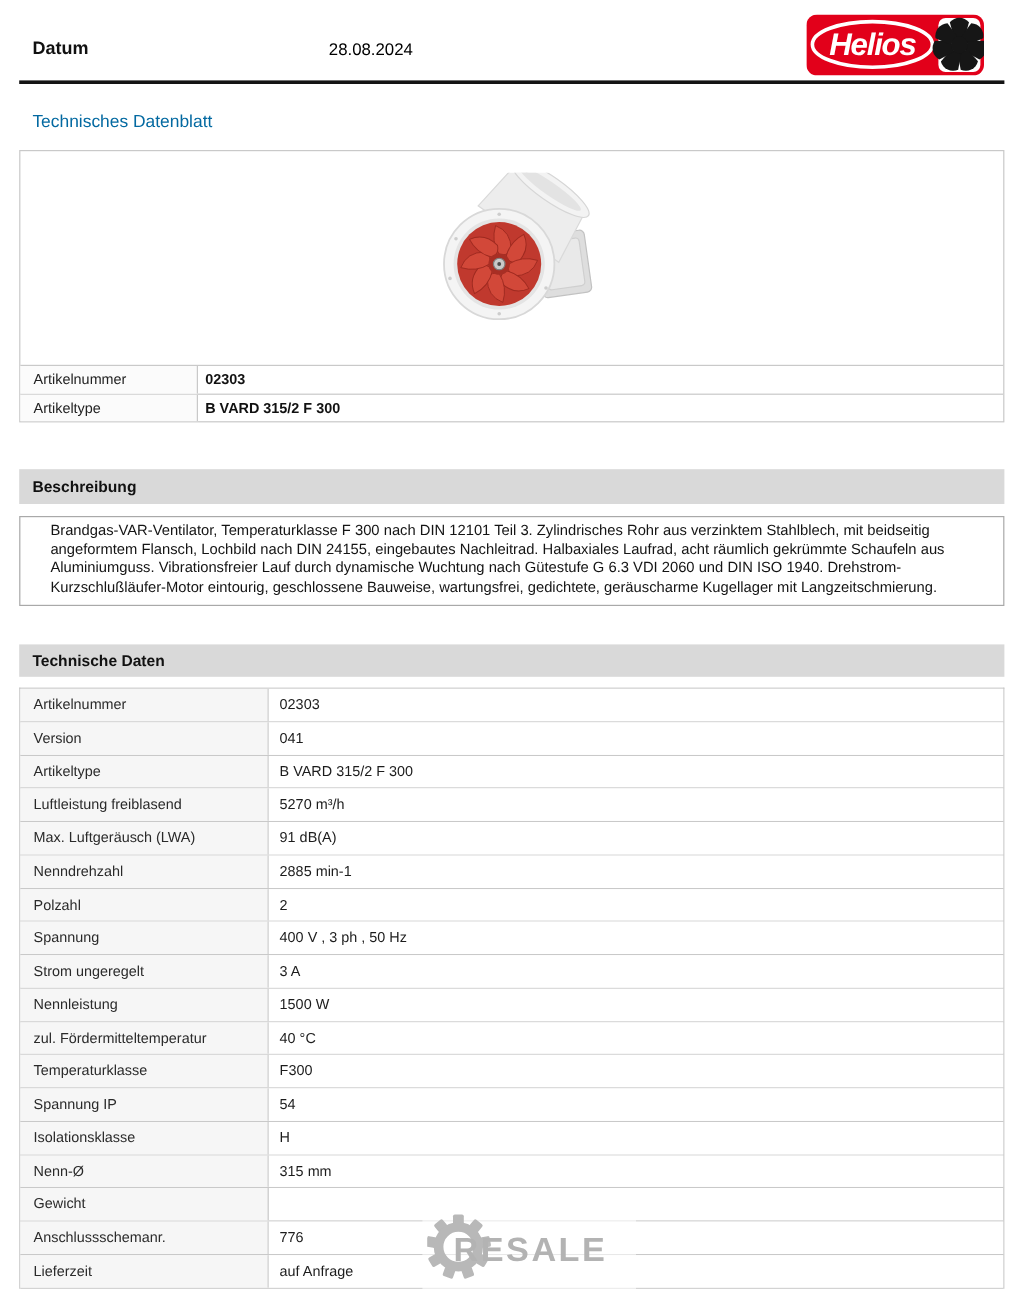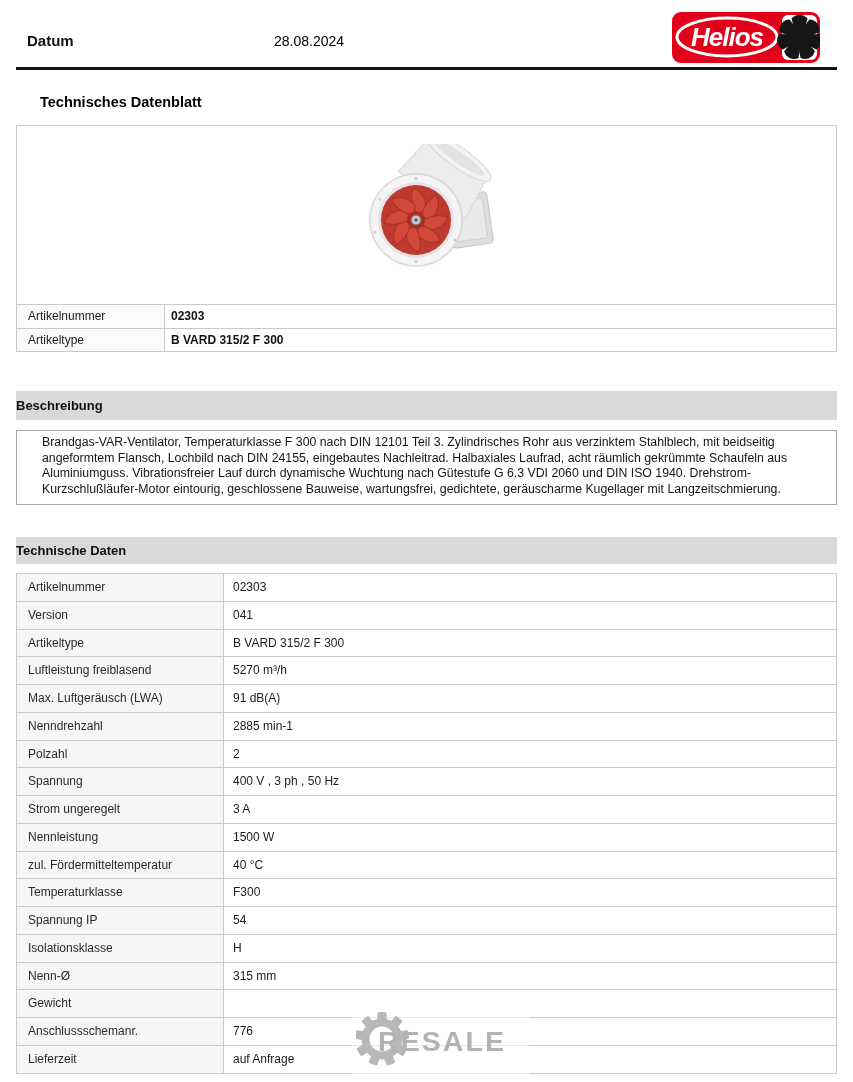--- a/index.html
+++ b/index.html
@@ -12,37 +12,37 @@
     overflow: hidden;
   }
 
   
   .datum-label { position:absolute; left:27px; top:32px; font-size:15px; font-weight:bold; color:#111; }
   .datum-value { position:absolute; left:234px; top:33px; font-size:14px; color:#000000;margin-left:40px; }
   .logo { position:absolute; left:672px; top:12px; width:148px; height:51px;border-radius:21px; }
   .header-rule { position:absolute; left:16px; top:67px; width:821px; height:3px; background:#141414; }
 
   
-  .page-title { position:absolute; left:27px; top:94px; font-size:14.5px; font-weight:bold; color:#000000;margin-left:13px; }
+  .page-title { position:absolute; left:27px; top:94px; font-size:14.5px; font-weight:normal; color:#0369a1; }
 
   
   .product-card {
     position:absolute; left:16px; top:125px; width:821px; height:227px;
     border:1px solid #c9c9c9; background:#fff;
   }
   .product-photo { position:absolute; left:334px; top:18px; width:152px; height:159px; }
   .pbox-rows { position:absolute; left:0; right:0; bottom:0; }
   .pbox-row { display:flex; height:23.5px; border-top:1px solid #c9c9c9; font-size:12px; }
   .pbox-row .cell-label { width:148px; padding-left:11px; line-height:23px; border-right:1px solid #c9c9c9; background:#fbfbfb; color:#222; }
   .pbox-row .cell-value { flex:1; padding-left:6px; line-height:23px; font-weight:bold; color:#111; }
 
   
   .section-bar {
     position:absolute; left:16px; width:821px; background:#d9d9d9;
-    font-size:13px; font-weight:bold; color:#111; padding-left:0;
+    font-size:13px; font-weight:bold; color:#111; padding-left:11px;
   }
   .bar-description { top:391px; height:29px; line-height:29px; }
   .bar-techdata    { top:537px; height:27px; line-height:27px; }
 
   
   .description-body {
     position:absolute; left:16px; top:430px; width:821px;
     border:1px solid #a9a9a9; background:#fff;
     padding:4px 10px 7px 25px;
     font-size:12.3px; line-height:15.6px; color:#141414;

